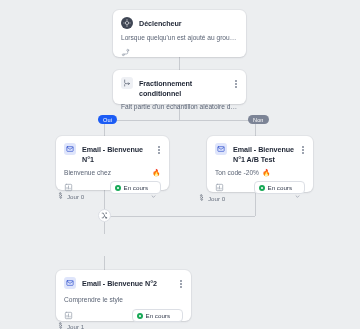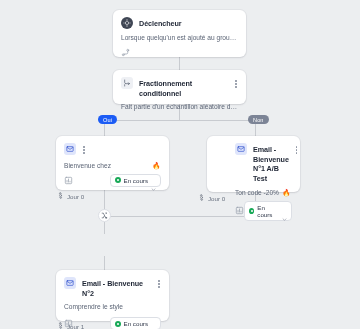--- a/index.html
+++ b/index.html
@@ -295,20 +295,21 @@
   </div>
 
   <div class="card" style="left:56px; top:136px; width:113px; height:54px;">
     <div class="card-head">
       <span class="ico ico-mail">
         <svg viewBox="0 0 24 24" width="8" height="8" fill="none" stroke="currentColor" stroke-width="2.2" stroke-linecap="round" stroke-linejoin="round" aria-hidden="true">
           <rect x="2.5" y="5" width="19" height="14" rx="2"></rect>
             <path d="M3 7l9 6 9-6"></path>
         </svg>
       </span>
+      <span class="card-title">Email - Bienvenue N°1</span>
       <span class="kebab">
         <i></i>
           <i></i>
           <i></i>
       </span>
     </div>
     <div class="sub-row">
       <span class="txt">Bienvenue chez</span>
       <span class="fire">🔥</span>
     </div>
@@ -334,21 +335,21 @@
   <div class="day" style="left:57px; top:192px;">
     <span>
       <svg viewBox="0 0 24 24" fill="none" stroke="currentColor" stroke-width="2" stroke-linecap="round" stroke-linejoin="round" aria-hidden="true">
         <path d="M12 2l3 4H9zM12 22l-3-4h6z"></path>
           <circle cx="12" cy="12" r="3.5"></circle>
       </svg>
     </span>
     <span>Jour 0</span>
   </div>
 
-  <div class="card" style="left:207px; top:136px; width:93px; height:56px;padding-left:20px;">
+  <div class="card" style="left:207px; top:136px; width:106px; height:56px;">
     <div class="card-head">
       <span class="ico ico-mail">
         <svg viewBox="0 0 24 24" width="8" height="8" fill="none" stroke="currentColor" stroke-width="2.2" stroke-linecap="round" stroke-linejoin="round" aria-hidden="true">
           <rect x="2.5" y="5" width="19" height="14" rx="2"></rect>
             <path d="M3 7l9 6 9-6"></path>
         </svg>
       </span>
       <span class="card-title">Email - Bienvenue N°1 A/B Test</span>
       <span class="kebab">
         <i></i>
@@ -392,21 +393,21 @@
   <div class="merge" style="left:98px; top:209px;">
     <svg viewBox="0 0 24 24" fill="none" stroke="currentColor" stroke-width="2.2" stroke-linecap="round" stroke-linejoin="round" aria-hidden="true">
       <path d="M4 4h4l8 16h4"></path>
         <path d="M4 20h4l3-6"></path>
         <path d="M17 3l3 1-3 1"></path>
         <path d="M17 19l3 1-3 1"></path>
     </svg>
   </div>
 
 
-  <div class="card" style="left:56px; top:270px; width:113px; height:51px;">
+  <div class="card" style="left:56px; top:270px; width:135px; height:51px;">
     <div class="card-head">
       <span class="ico ico-mail">
         <svg viewBox="0 0 24 24" width="8" height="8" fill="none" stroke="currentColor" stroke-width="2.2" stroke-linecap="round" stroke-linejoin="round" aria-hidden="true">
           <rect x="2.5" y="5" width="19" height="14" rx="2"></rect>
             <path d="M3 7l9 6 9-6"></path>
         </svg>
       </span>
       <span class="card-title">Email - Bienvenue N°2</span>
       <span class="kebab">
         <i></i>

